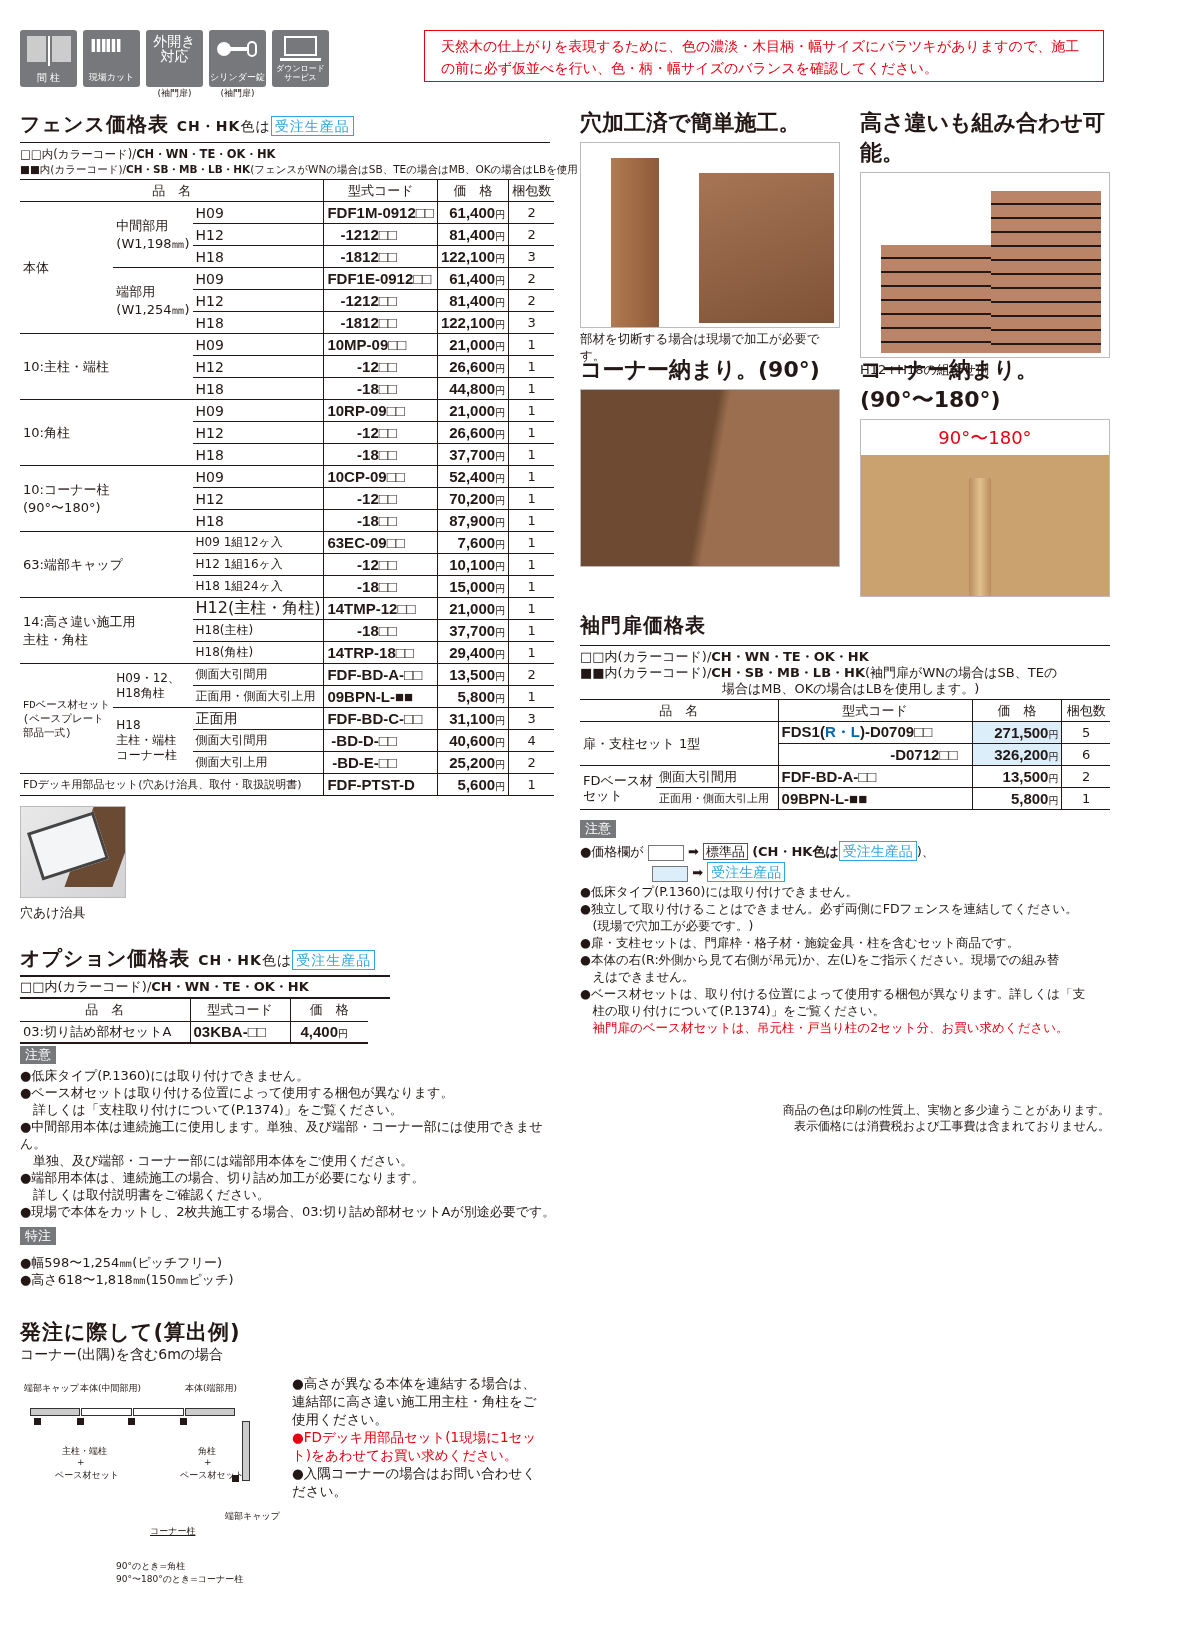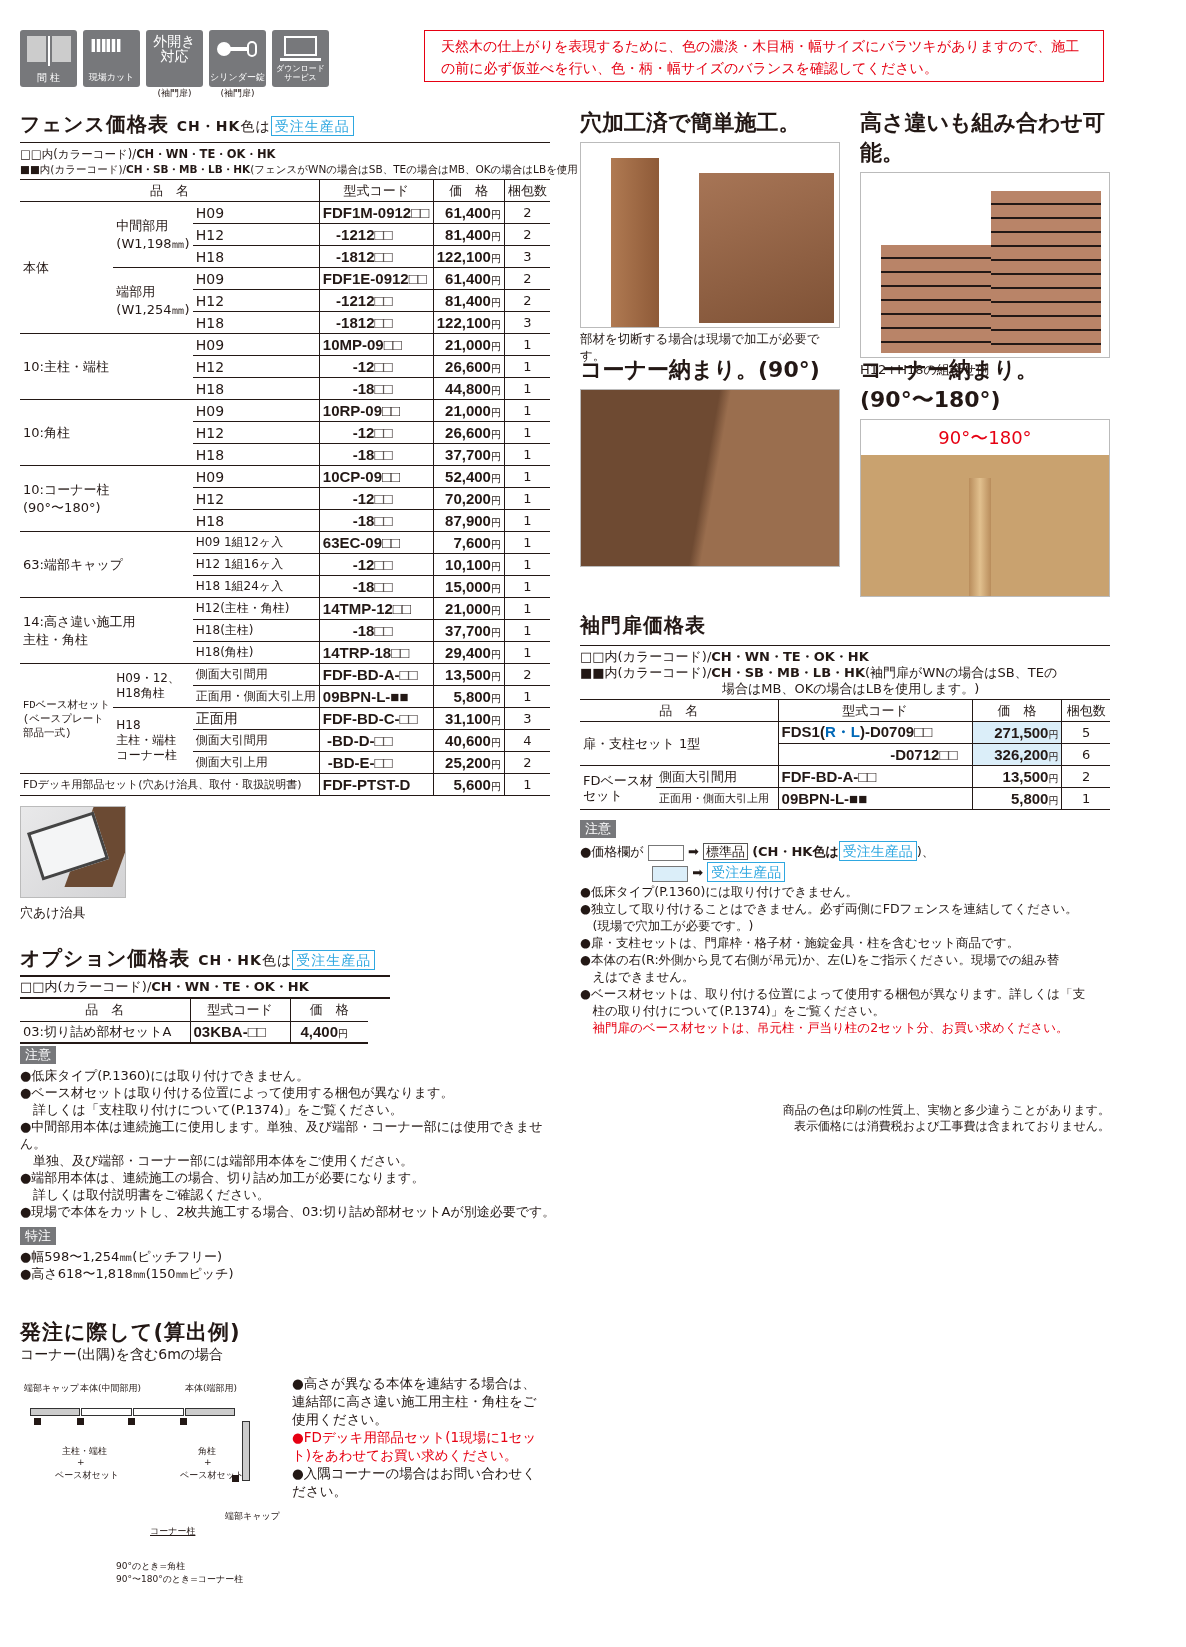--- a/index.html
+++ b/index.html
@@ -206,21 +206,21 @@
           <td class="ctr vl">1</td>
         </tr>
         <tr>
           <td class="" style="font-size:12px">H18 1組24ヶ入</td>
           <td class="code vl rt" style="padding-right:40px">-18□□</td>
           <td class="price vl">15,000<small>円</small></td>
           <td class="ctr vl">1</td>
         </tr>
         <tr>
           <td rowspan="3" colspan="2" style="font-size:13px;">14:高さ違い施工用<br>主柱・角柱</td>
-          <td class="" style="font-size:12px">H12(主柱・角柱)</td>
+          <td class="" style="font-size:16px">H12(主柱・角柱)</td>
           <td class="code vl" style="padding-right:3px">14TMP-12□□</td>
           <td class="price vl">21,000<small>円</small></td>
           <td class="ctr vl">1</td>
         </tr>
         <tr>
           <td class="" style="font-size:12px">H18(主柱)</td>
           <td class="code vl rt" style="padding-right:40px">-18□□</td>
           <td class="price vl">37,700<small>円</small></td>
           <td class="ctr vl">1</td>
         </tr>
@@ -306,21 +306,21 @@
       <div>●低床タイプ(P.1360)には取り付けできません。</div>
       <div>●ベース材セットは取り付ける位置によって使用する梱包が異なります。</div>
       <div>　詳しくは「支柱取り付けについて(P.1374)」をご覧ください。</div>
       <div>●中間部用本体は連続施工に使用します。単独、及び端部・コーナー部には使用できません。</div>
       <div>　単独、及び端部・コーナー部には端部用本体をご使用ください。</div>
       <div>●端部用本体は、連続施工の場合、切り詰め加工が必要になります。</div>
       <div>　詳しくは取付説明書をご確認ください。</div>
       <div>●現場で本体をカットし、2枚共施工する場合、03:切り詰め部材セットAが別途必要です。</div>
     </div>
   <div style="margin-top:7px"><span class="chu">特注</span></div>
-  <div class="notes" id="opt-specs" style="margin-top:3px">
+  <div class="notes" id="opt-specs" style="margin-top:9px">
       <div>●幅598〜1,254㎜(ピッチフリー)</div>
       <div>●高さ618〜1,818㎜(150㎜ピッチ)</div>
     </div>
 </div>
 
 <div class="abs" style="left:20px;top:1318px;width:540px">
   <h2 style="font-size:21px">発注に際して(算出例)</h2>
   <div style="font-size:14px">コーナー(出隅)を含む6mの場合</div>
 </div>
 <div class="abs" style="left:20px;top:1375px;width:270px;height:260px;font-size:9px">

